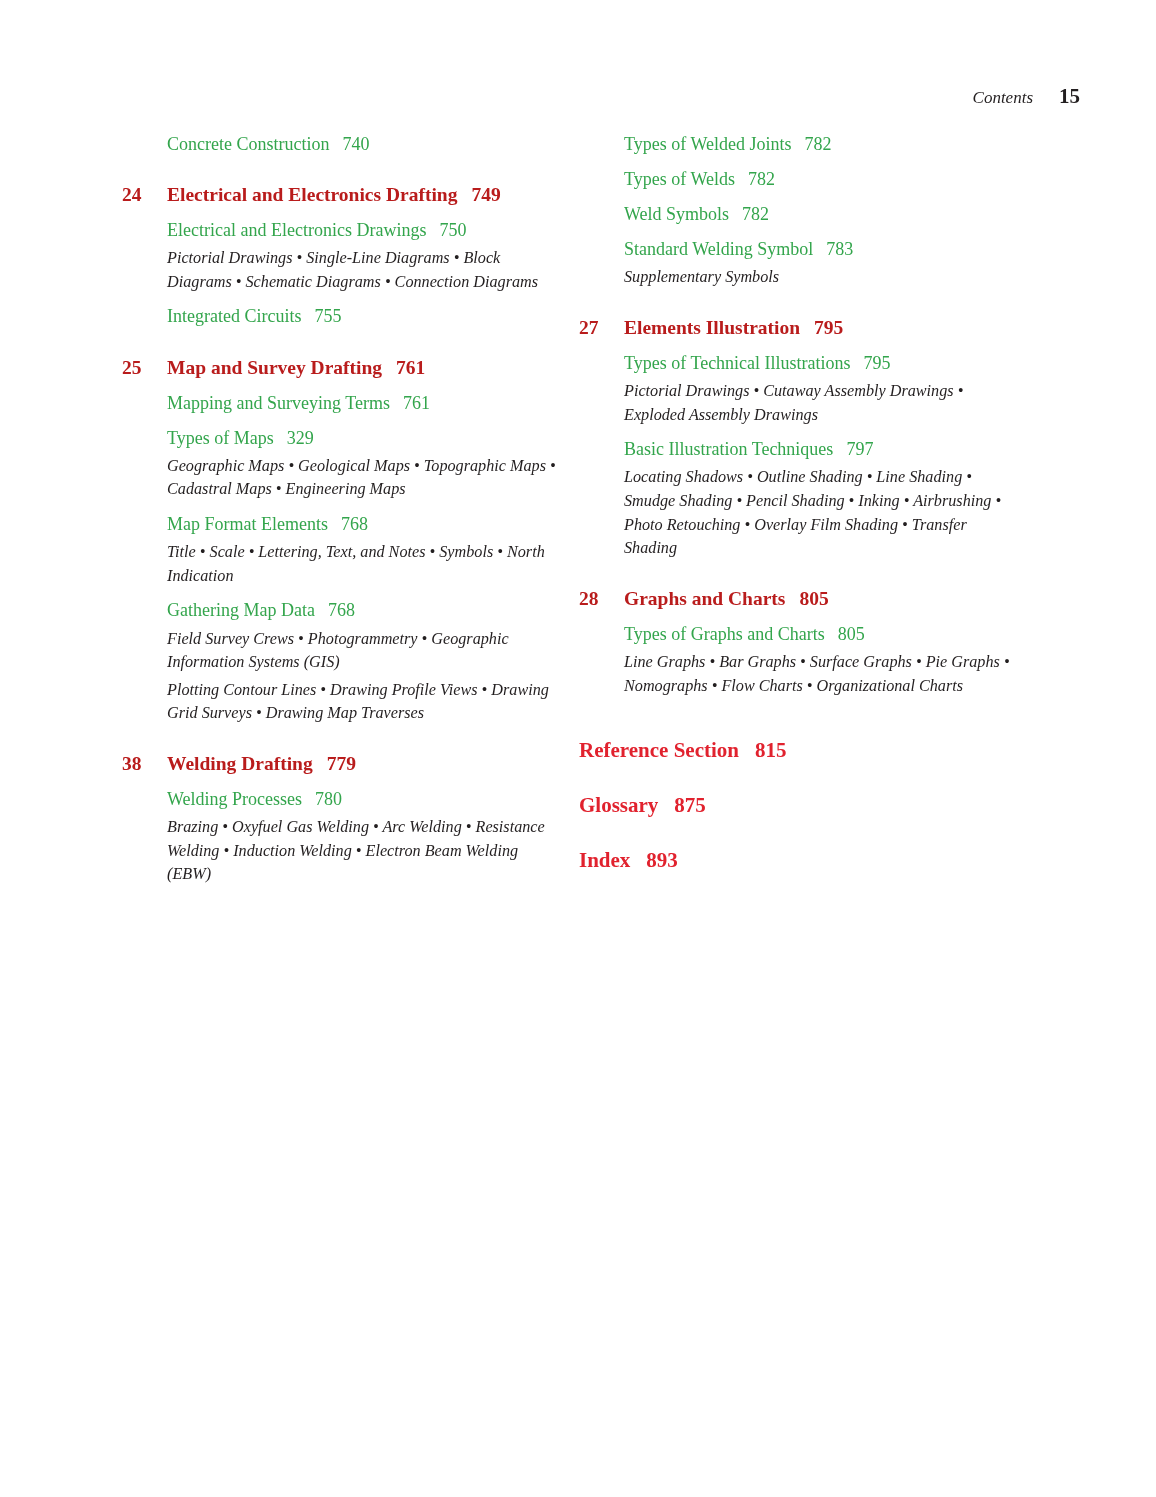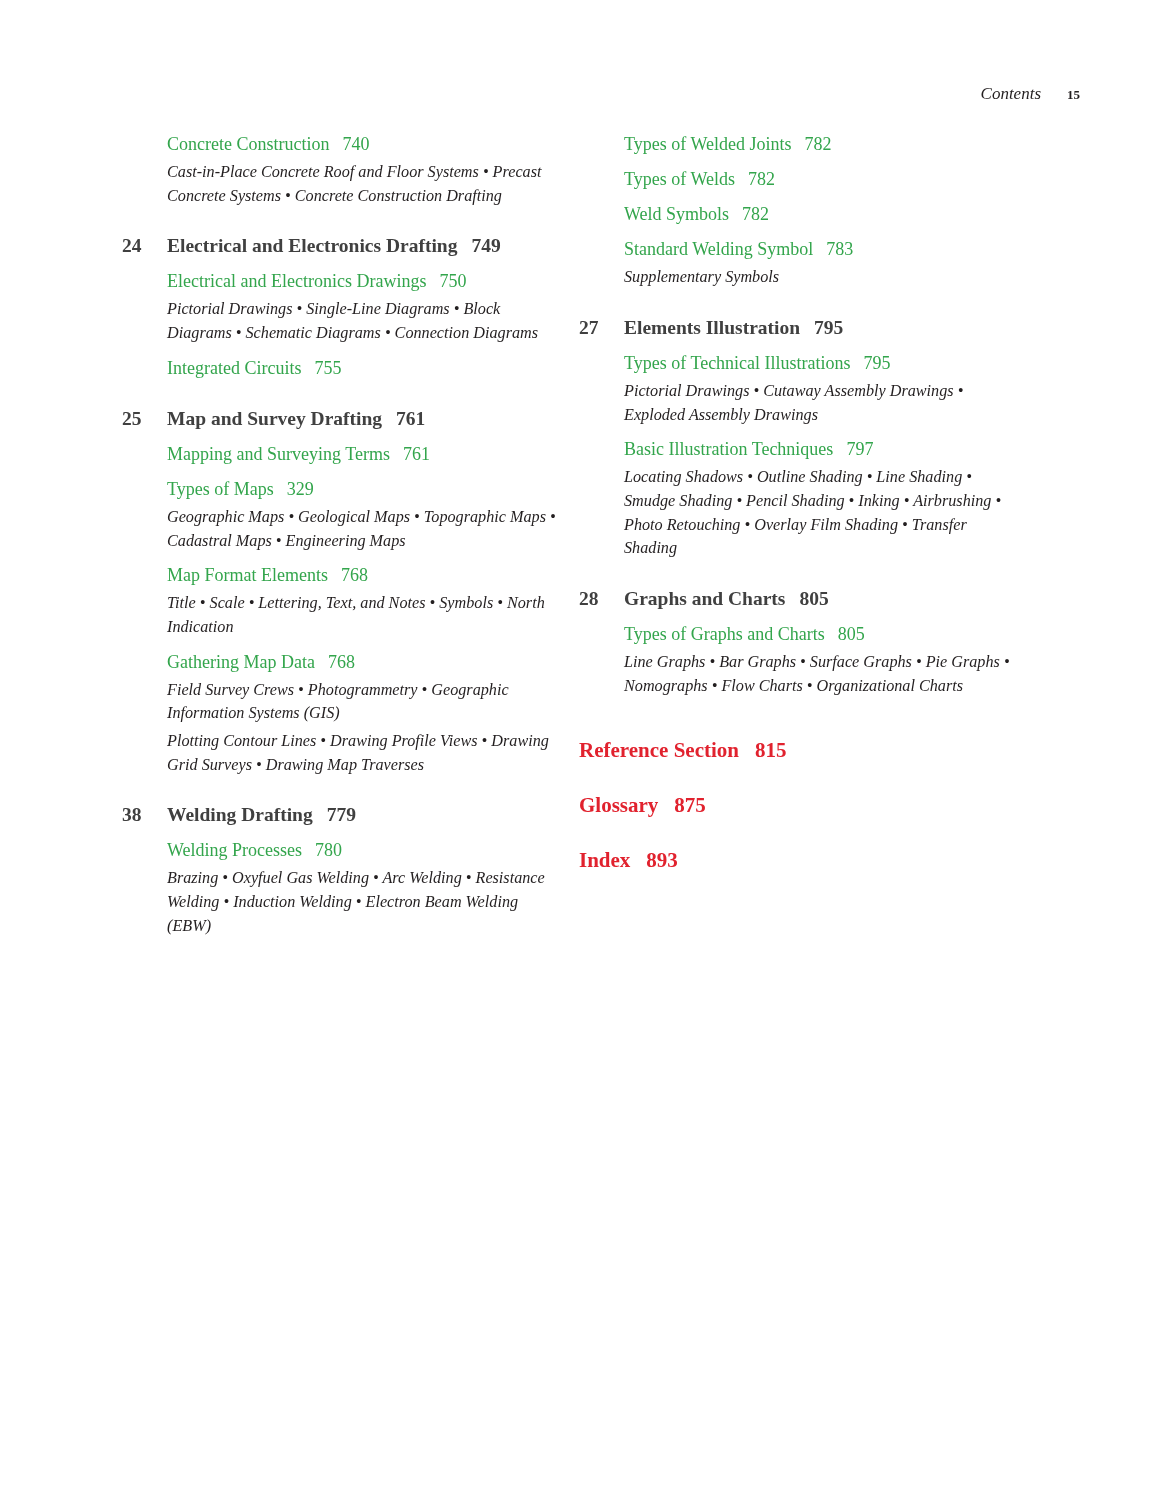--- a/index.html
+++ b/index.html
@@ -30,41 +30,41 @@
     align-items: baseline;
     gap: 26px;
   }
   .running-head .rh-label {
     font-style: italic;
     font-size: 17px;
     color: #231f20;
   }
   .running-head .rh-folio {
     font-weight: bold;
-    font-size: 13px;
+    font-size: 21px;
     color: #231f20;
   }
   
   .columns {
     position: absolute;
     left: 122px;
     top: 122px;
     width: 912px;
     display: flex;
     gap: 22px;
   }
   .col {
     width: 435px;
   }
   
   .chapter {
     display: flex;
     margin-top: 26px;
     margin-bottom: 2px;
-    color: #404040;
+    color: #b91c1c;
     font-weight: bold;
     font-size: 19.5px;
     line-height: 1.28;
   }
   .chapter:first-child { margin-top: 0; }
   .chapter .ch-num {
     width: 45px;
     flex: 0 0 45px;
   }
   .chapter .ch-title {
@@ -110,21 +110,20 @@
 <div class="page">
 
   <div class="running-head">
     <span class="rh-label">Contents</span>
     <span class="rh-folio">15</span>
   </div>
 
   <div class="columns">
     <div class="col" id="col-left">
         <div class="section"><span>Concrete Construction</span><span class="sec-page">740</span></div>
-        <div class="subs">Cast-in-Place Concrete Roof and Floor Systems • Precast Concrete Systems • Concrete Construction Drafting</div>
         <div class="chapter">
           <span class="ch-num">24</span>
           <span class="ch-title"><span>Electrical and Electronics Drafting</span><span class="ch-page">749</span></span>
         </div>
         <div class="section"><span>Electrical and Electronics Drawings</span><span class="sec-page">750</span></div>
         <div class="subs">Pictorial Drawings • Single-Line Diagrams • Block Diagrams • Schematic Diagrams • Connection Diagrams</div>
         <div class="section"><span>Integrated Circuits</span><span class="sec-page">755</span></div>
         <div class="chapter">
           <span class="ch-num">25</span>
           <span class="ch-title"><span>Map and Survey Drafting</span><span class="ch-page">761</span></span>

